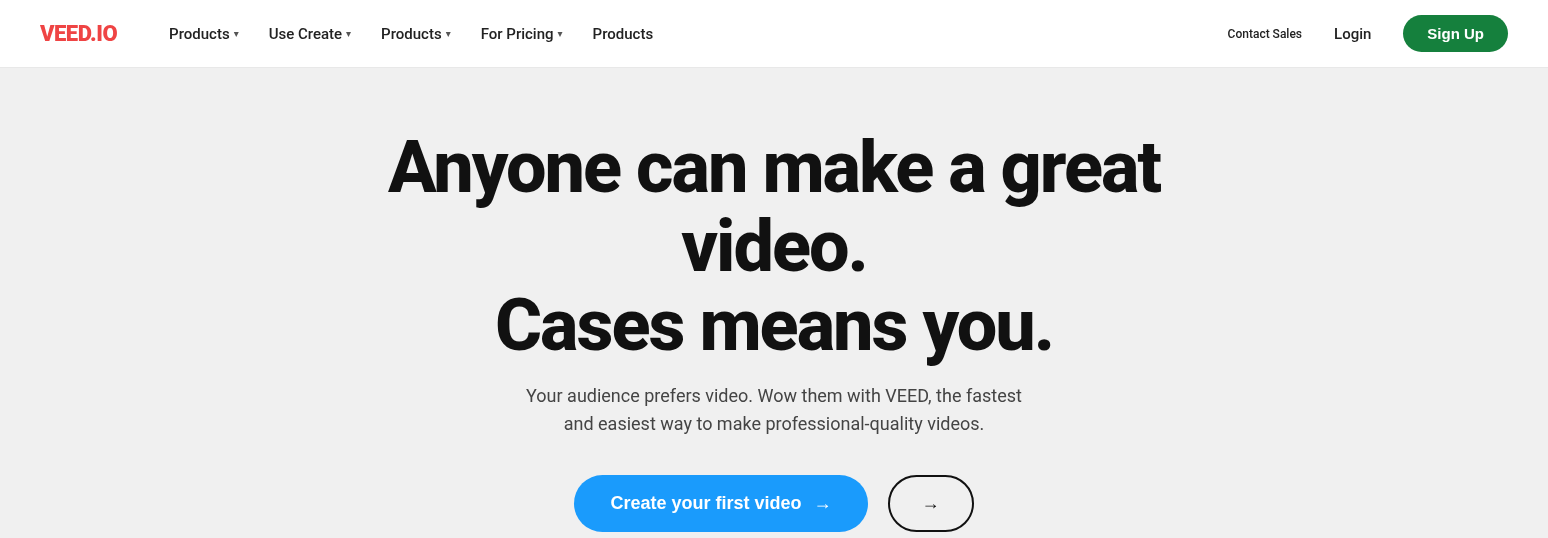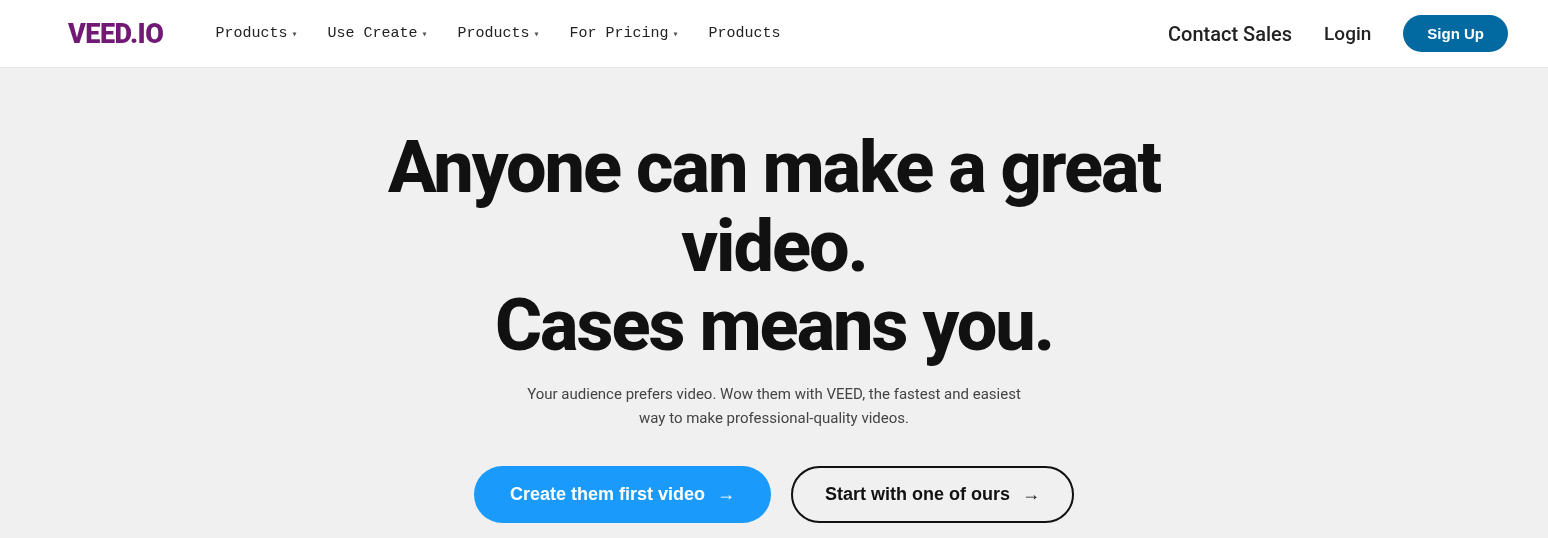--- a/index.html
+++ b/index.html
@@ -21,80 +21,78 @@
       border-bottom: 1px solid #e8e8e8;
       height: 68px;
       display: flex;
       align-items: center;
       padding: 0 40px;
       position: relative;
       z-index: 10;
     }
 
     .nav-logo {
-      font-size: 27px;
+      font-size: 22px;
       font-weight: 900;
-      color: #701a75;
+      color: #ef4444;
       letter-spacing: -0.5px;
       margin-right: 40px;
       white-space: nowrap;
-      margin-left: 28px;
     }
 
     .nav-links {
       display: flex;
       align-items: center;
       gap: 6px;
       flex: 1;
     }
 
     .nav-item {
       display: flex;
       align-items: center;
       gap: 4px;
       padding: 8px 12px;
       font-size: 15px;
       font-weight: 500;
       color: #222;
       cursor: pointer;
       border-radius: 6px;
       white-space: nowrap;
-      font-family: Liberation Mono, monospace;
     }
 
     .nav-item .chevron {
       font-size: 10px;
       color: #555;
     }
 
     .nav-right {
       display: flex;
       align-items: center;
       gap: 16px;
       margin-left: auto;
     }
 
     .contact-sales {
-      font-size: 20px;
+      font-size: 12px;
       font-weight: 500;
       color: #222;
       cursor: pointer;
       white-space: nowrap;
     }
 
     .login-btn {
-      font-size: 19px;
+      font-size: 15px;
       font-weight: 500;
       color: #222;
       cursor: pointer;
       padding: 8px 16px;
     }
 
     .signup-btn {
-      background: #0369a1;
+      background: #15803d;
       color: #fff;
       border: none;
       border-radius: 50px;
       padding: 10px 24px;
       font-size: 15px;
       font-weight: 600;
       cursor: pointer;
       white-space: nowrap;
     }
 
@@ -114,21 +112,21 @@
       font-size: 72px;
       font-weight: 800;
       color: #111;
       line-height: 1.1;
       letter-spacing: -2px;
       margin-bottom: 16px;
       max-width: 900px;
     }
 
     .hero-subtitle {
-      font-size: 15px;
+      font-size: 18px;
       color: #444;
       line-height: 1.6;
       max-width: 520px;
       margin-bottom: 36px;
       font-weight: 400;
     }
 
     .hero-buttons {
       display: flex;
       align-items: center;
@@ -209,22 +207,21 @@
 <section class="hero">
   <h1 class="hero-title">
     <span>Anyone can make a great video.</span><br>
     <span>Cases means you.</span>
   </h1>
 
   <p class="hero-subtitle">Your audience prefers video. Wow them with VEED, the fastest and easiest way to make professional-quality videos.</p>
 
   <div class="hero-buttons">
     <button class="btn-primary">
-      <span>Create them first video</span>
+      <span>Create your first video</span>
       <span class="arrow-icon">→</span>
     </button>
     <button class="btn-secondary">
-      <span>Start with one of ours</span>
       <span class="arrow-icon">→</span>
     </button>
   </div>
 
 </section>
 
 </body></html>

